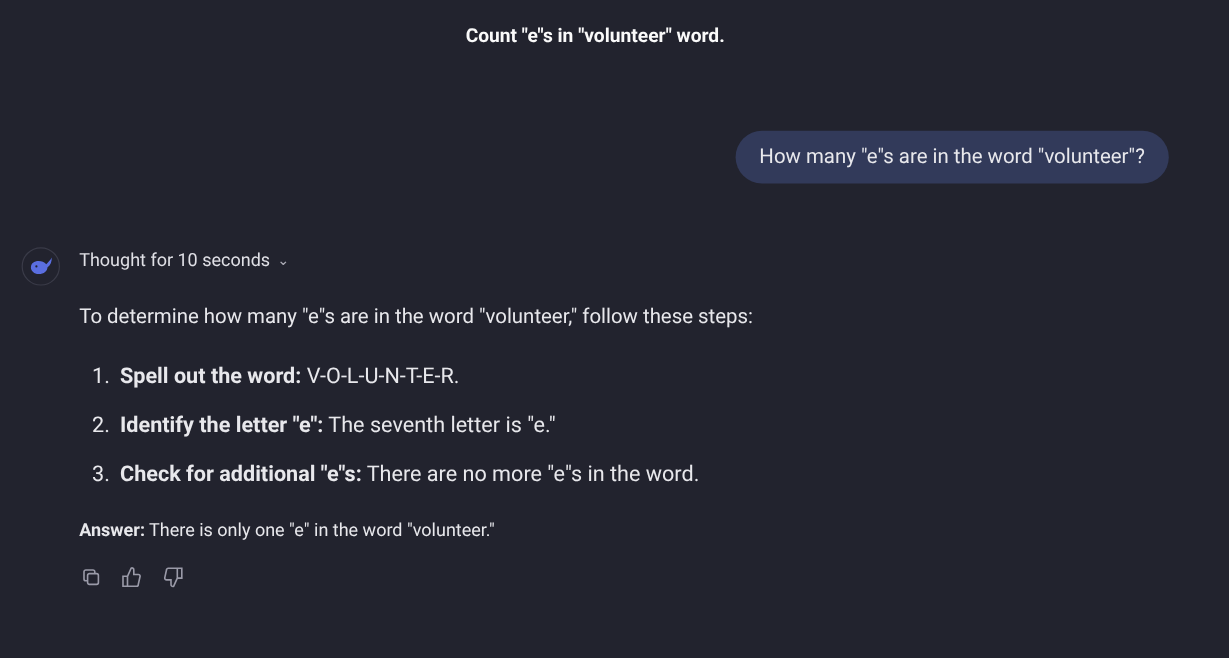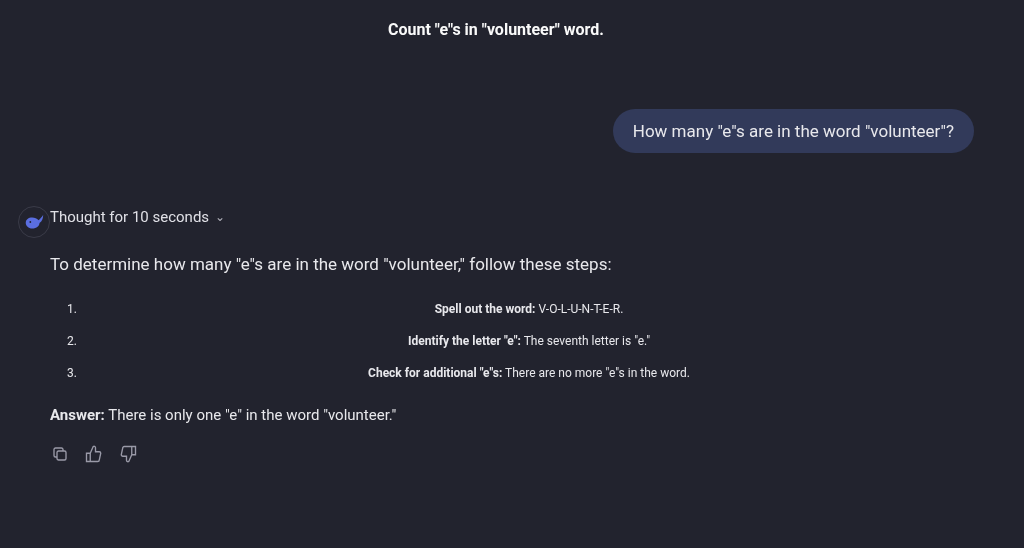--- a/index.html
+++ b/index.html
@@ -31,20 +31,21 @@
     .user-bubble {
       background: #323a5a;
       color: #e8e8ec;
       padding: 12px 20px;
       border-radius: 24px;
       font-size: 17px;
     }
     .assistant-row {
       display: flex;
       align-items: flex-start;
+      gap: 16px;
     }
     .avatar {
       width: 32px;
       height: 32px;
       border-radius: 50%;
       border: 1px solid #3a3b48;
       display: flex;
       align-items: center;
       justify-content: center;
       flex-shrink: 0;
@@ -73,25 +74,24 @@
     .intro {
       font-size: 17px;
       line-height: 1.5;
       margin-bottom: 22px;
     }
     ol.steps {
       margin-left: 30px;
       margin-bottom: 22px;
     }
     ol.steps li {
-      font-size: 12px;
+      font-size: 18px;
       line-height: 1.5;
       margin-bottom: 14px;
       padding-left: 4px;
-      text-align: center;
     }
     ol.steps li:last-child {
       margin-bottom: 0;
     }
     .step-bold {
       font-weight: 700;
     }
     .answer {
       font-size: 15px;
       line-height: 1.5;

